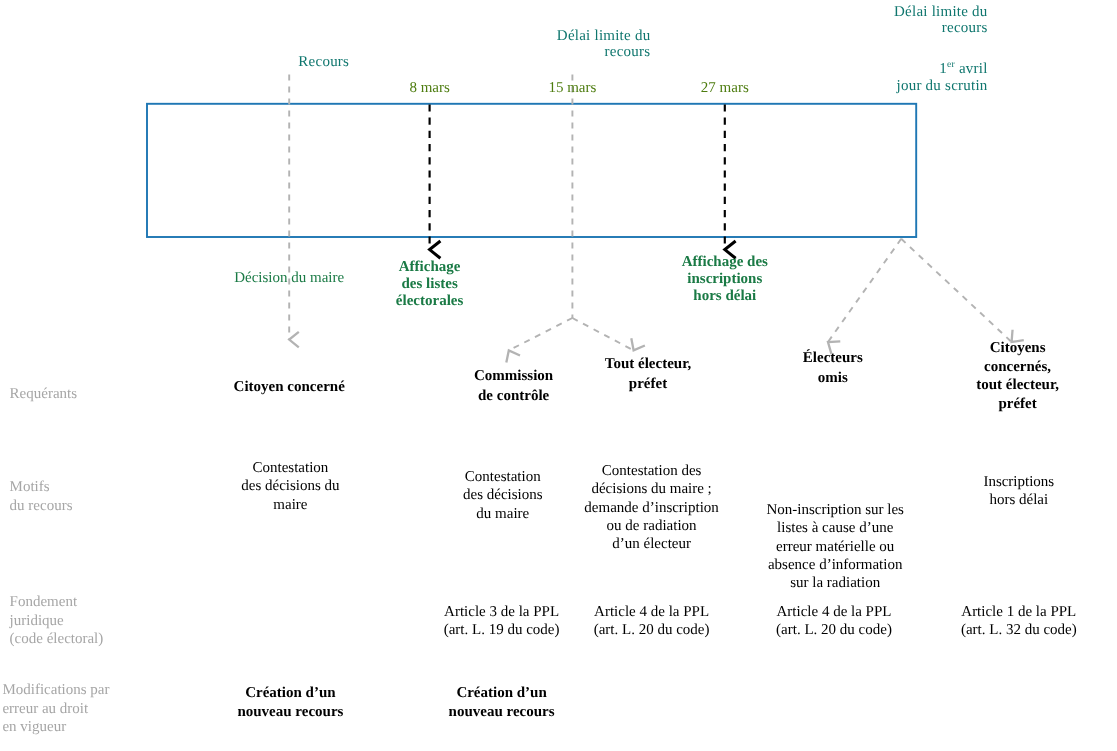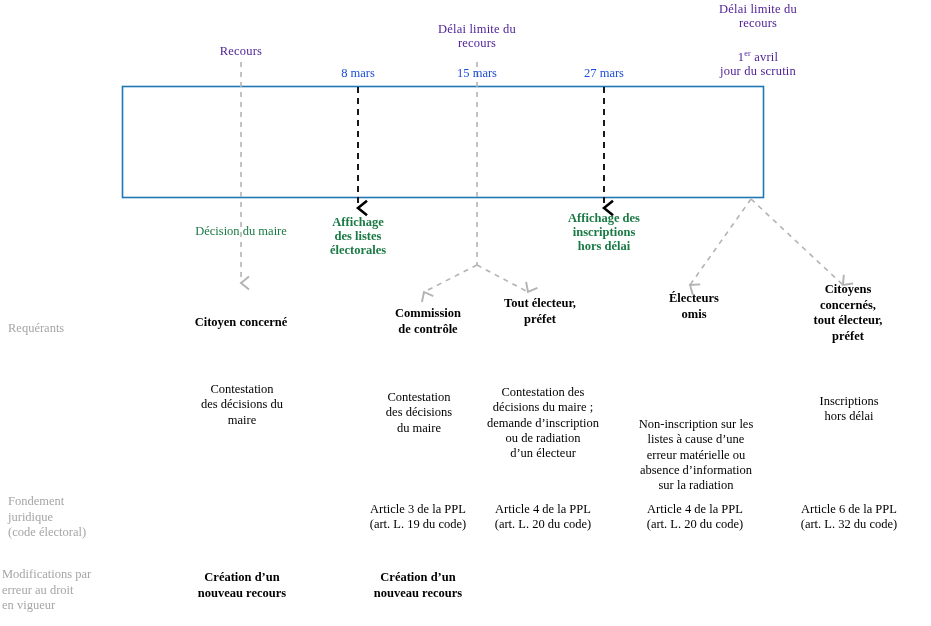--- a/index.html
+++ b/index.html
@@ -10,25 +10,25 @@
     position:relative;
     overflow:hidden;
   }
   #stage{position:absolute;left:0;top:0;width:931px;height:626px;}
   svg.layer{position:absolute;left:0;top:0;width:931px;height:626px;pointer-events:none;}
 
   .lbl{position:absolute;text-align:center;line-height:1.12;}
 
   
   .top-note{
-    color:#4c1d95;font-size:12.5px;letter-spacing:.2px;
+    color:#0f766e;font-size:12.5px;letter-spacing:.2px;text-align:right;
   }
   
   .date{
-    color:#1d4ed8;font-size:12.5px;font-weight:400;
+    color:#4d7c0f;font-size:12.5px;font-weight:400;
   }
   
   .green{
     color:#1a7a45;font-size:12.5px;font-weight:700;
   }
   .green.thin{font-weight:400;}
 
   
   .rowhead{
     color:#a6a6a6;font-size:12.5px;line-height:1.25;text-align:left;
@@ -100,20 +100,24 @@
   </div>
 
   <div class="lbl green" style="left:540px;top:211px;width:128px;">
     <div>Affichage des</div>
     <div>inscriptions</div>
     <div>hors délai</div>
   </div>
 
   <div class="lbl rowhead" style="left:8px;top:321px;width:125px;">Requérants</div>
 
+  <div class="lbl rowhead" style="left:8px;top:398px;width:125px;">
+    <div>Motifs</div>
+    <div>du recours</div>
+  </div>
 
   <div class="lbl rowhead" style="left:8px;top:494px;width:125px;">
     <div>Fondement</div>
     <div>juridique</div>
     <div>(code électoral)</div>
   </div>
 
   <div class="lbl rowhead" style="left:2px;top:567px;width:135px;">
     <div>Modifications par</div>
     <div>erreur au droit</div>
@@ -187,21 +191,21 @@
     <div>Article 4 de la PPL</div>
     <div>(art. L. 20 du code)</div>
   </div>
 
   <div class="lbl cell" style="left:625px;top:502px;width:140px;">
     <div>Article 4 de la PPL</div>
     <div>(art. L. 20 du code)</div>
   </div>
 
   <div class="lbl cell" style="left:779px;top:502px;width:140px;">
-    <div>Article 6 de la PPL</div>
+    <div>Article 1 de la PPL</div>
     <div>(art. L. 32 du code)</div>
   </div>
 
   <div class="lbl cell-bold" style="left:172px;top:570px;width:140px;">
     <div>Création d’un</div>
     <div>nouveau recours</div>
   </div>
 
   <div class="lbl cell-bold" style="left:348px;top:570px;width:140px;">
     <div>Création d’un</div>

